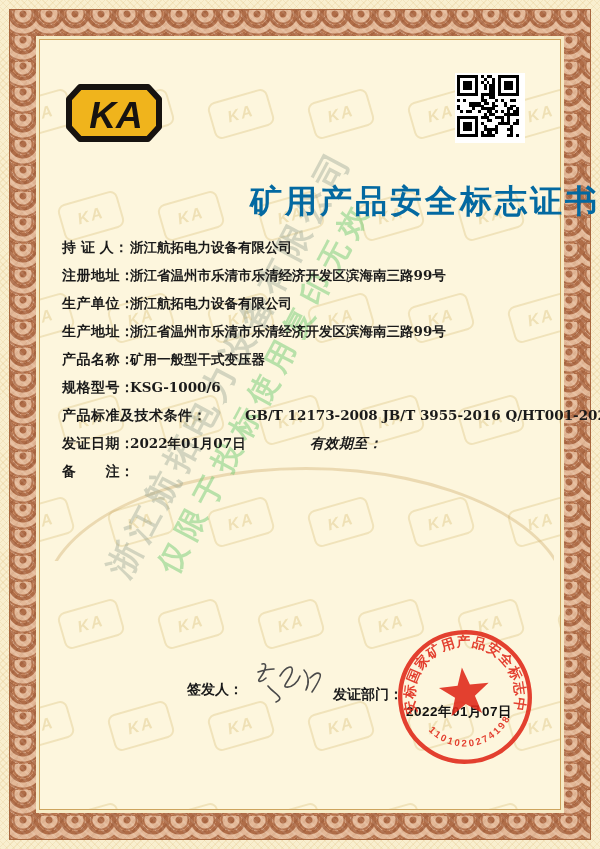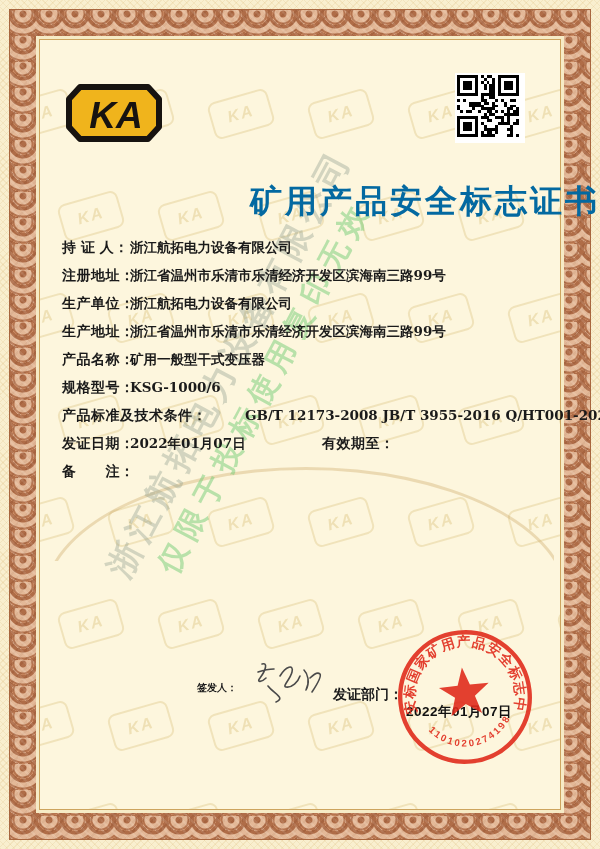--- a/index.html
+++ b/index.html
@@ -33,29 +33,29 @@
   .title{position:absolute;left:0;top:180px;width:100%;text-align:right;font-weight:900;
         font-size:32px;letter-spacing:3px;color:#0369a1;}
   
   .fields{position:absolute;left:62px;top:238px;width:486px;}
   .frow{display:flex;align-items:flex-end;margin-bottom:10px;line-height:18px;white-space:nowrap;}
   .lbl{font-weight:700;font-size:14px;flex:0 0 auto;width:68px;letter-spacing:.5px;}
   .lbl.auto{width:auto;}
   .val{font-family:"DejaVu Serif",serif;font-weight:700;font-size:13.5px;}
   .frow.wide .val{margin-left:38px;}
   .val.w150{width:160px;}
-  .lbl.l2{width:72px;margin-left:32px;}
+  .lbl.l2{width:72px;margin-left:20px;font-style:italic;}
   .val.v2{margin-left:20px;}
   
   .statement{position:absolute;left:60px;top:557px;width:482px;text-align:justify;
         font-family:"DejaVu Serif",serif;font-weight:700;font-size:13.5px;line-height:19.5px;
         text-indent:2em;color:#141414;}
   
   .cmac{position:absolute;left:93px;top:661px;}
-  .signer{position:absolute;left:197px;top:681px;font-weight:700;font-size:10px;}
+  .signer{position:absolute;left:187px;top:681px;font-weight:700;font-size:14px;}
   .sig{position:absolute;left:246px;top:656px;}
   .dept{position:absolute;left:333px;top:686px;font-weight:700;font-size:14px;}
   .seal{position:absolute;left:395px;top:627px;width:140px;height:140px;opacity:.88;pointer-events:none;z-index:3;}
   .sealdate{position:absolute;left:406px;top:703px;width:120px;font-weight:700;font-size:13.5px;
         color:#111;z-index:2;letter-spacing:.5px;}
   
   .wm{position:absolute;white-space:nowrap;font-weight:700;pointer-events:none;transform-origin:center;}
   .wm.company{left:-10px;top:340px;font-size:34px;letter-spacing:6px;color:rgba(143,158,143,.38);
         transform:rotate(-62deg);font-family:"DejaVu Serif",serif;}
   .wm.restrict{left:56px;top:366px;font-size:30px;letter-spacing:8px;color:rgba(120,205,120,.52);

